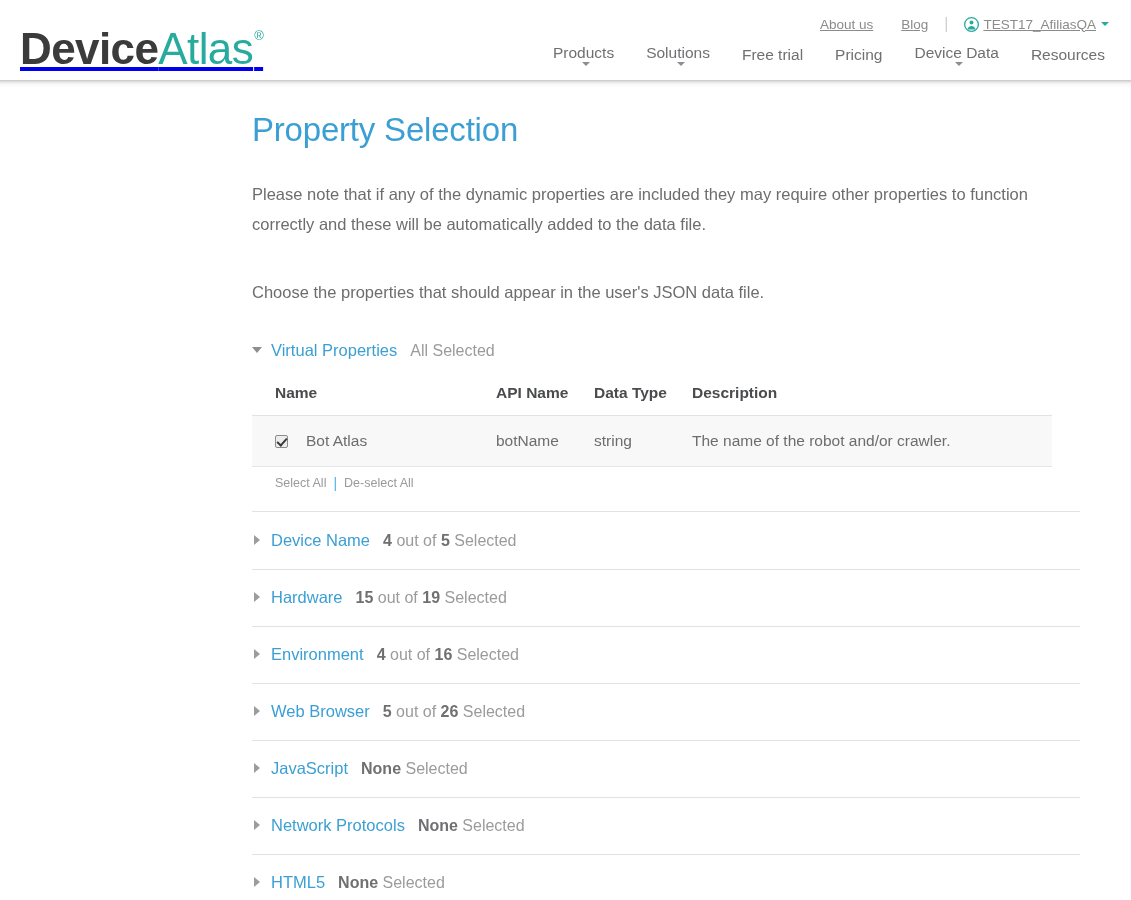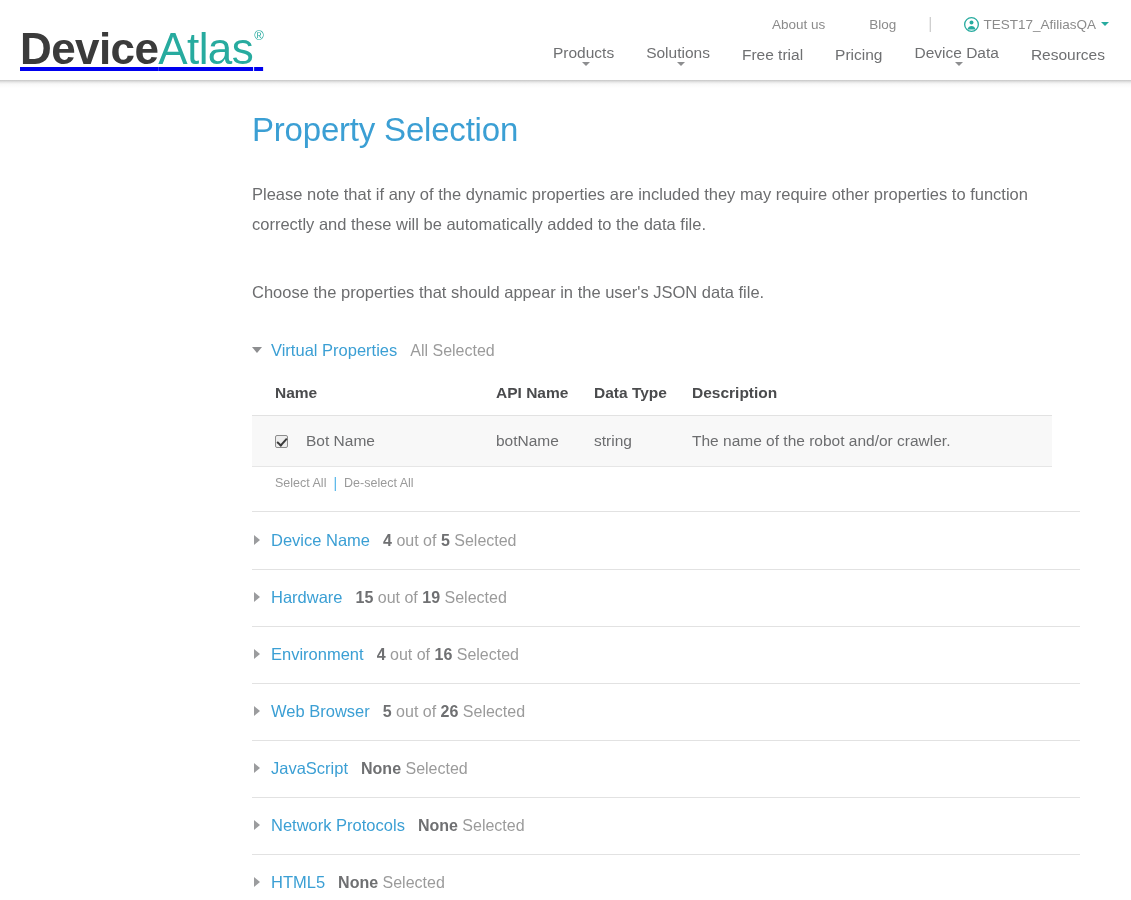--- a/index.html
+++ b/index.html
@@ -44,24 +44,25 @@
   .logo .atlas  { color: #27ab9f; font-weight: 400; }
   .logo .reg    { color: #27ab9f; font-size: 13px; vertical-align: super; position: relative; top: -8px; left: 1px; }
 
   
   .util-nav {
     position: absolute;
     right: 8px;
     top: 15px;
     display: flex;
     align-items: center;
-    gap: 16px;
+    gap: 0px;
     font-size: 13.5px;
     color: #8b8b8b;
     white-space: nowrap;
+    text-decoration: underline;
   }
   .util-nav a {
     color: #8b8b8b;
     text-decoration: none;
     padding: 0 14px;
   }
   .util-pipe {
     color: #cfcfcf;
     font-size: 16px;
     padding: 0 2px;
@@ -345,21 +346,21 @@
             <th class="c-api">API Name</th>
             <th class="c-type">Data Type</th>
             <th class="c-desc">Description</th>
           </tr>
         </thead>
         <tbody>
           <tr>
             <td class="c-name">
               <span class="cb-cell">
                 <input type="checkbox" class="cb" checked="" style="">
-                <span>Bot Name</span>
+                <span>Bot Atlas</span>
               </span>
             </td>
             <td>botName</td>
             <td>string</td>
             <td>The name of the robot and/or crawler.</td>
           </tr>
         </tbody>
       </table>
 
       <div class="select-links">

